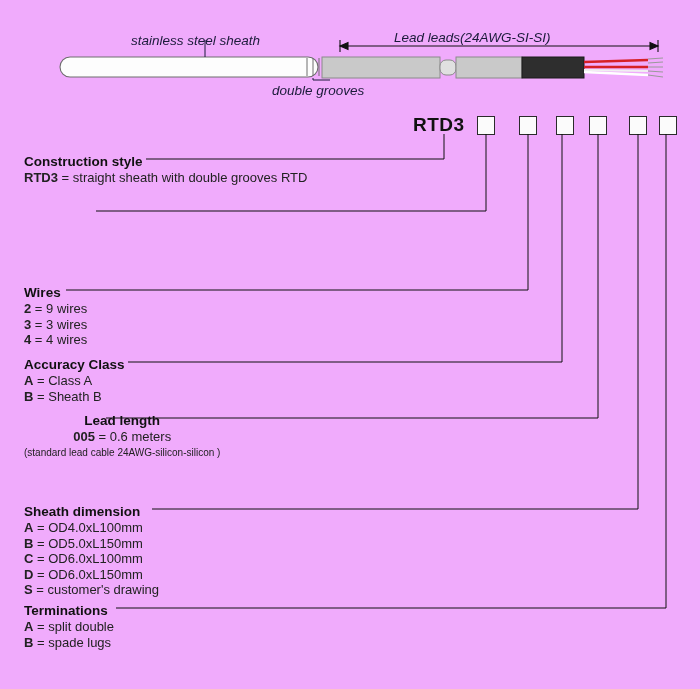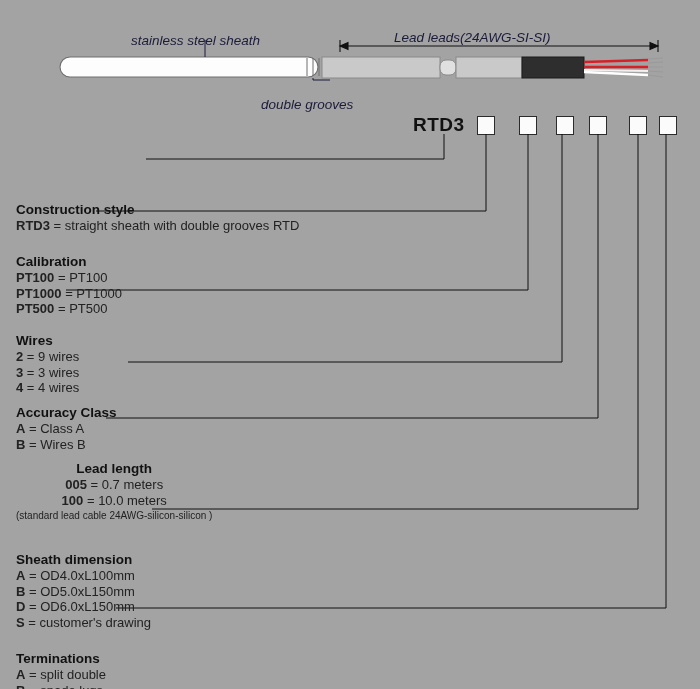--- a/index.html
+++ b/index.html
@@ -12,21 +12,21 @@
     height: 689px;
     position: relative;
     font-family: "Liberation Sans", sans-serif;
     color: #1a1a1a;
     overflow: hidden;
   }
   #sheet {
     position: absolute;
     left: 0; top: 0;
     width: 700px; height: 689px;
-    background: #a3a3a3;
+    background: #f0abfc;
   }
 
   
   .top-art { position: absolute; left: 0; top: 0; width: 700px; height: 110px; }
 
   .label-italic {
     position: absolute;
     font-style: italic;
     font-size: 13.5px;
     color: #1b1b3a;
@@ -44,23 +44,22 @@
     position: absolute;
     top: 116px;
     width: 16px; height: 17px;
     border: 1.3px solid #2b2b2b;
     background: #fbfbfb;
   }
 
   
   .field {
     position: absolute;
-    left: 16px;
+    left: 24px;
     white-space: nowrap;
-    margin-top: 48px;
   }
   .field .title {
     font-size: 13.5px;
     font-weight: bold;
     color: #111;
     display: inline-block;
   }
   .field .line {
     display: block;
     font-size: 13px;
@@ -122,21 +121,21 @@
         </g>
       </g>
 
       <path d="M205 40 L205 57" stroke="#1b1b3a" stroke-width="1" fill="none"></path>
 
       <path d="M313 78 L313 80 L330 80" stroke="#1b1b3a" stroke-width="1" fill="none"></path>
     </svg>
 
     <div class="label-italic" style="left:131px; top:33px;">stainless steel sheath</div>
     <div class="label-italic" style="left:394px; top:30px;">Lead leads(24AWG-SI-SI)</div>
-    <div class="label-italic" style="left:261px; top:83px;margin-top:14px;">double grooves</div>
+    <div class="label-italic" style="left:272px; top:83px;">double grooves</div>
   </div>
 
   <div class="code-text">RTD3</div>
   <div class="box" style="left:477px;"></div>
   <div class="box" style="left:519px;"></div>
   <div class="box" style="left:556px;"></div>
   <div class="box" style="left:589px;"></div>
   <div class="box" style="left:629px;"></div>
   <div class="box" style="left:659px;"></div>
 
@@ -157,51 +156,45 @@
 
       <path d="M116 608 L666 608 L666 134"></path>
     </g>
   </svg>
 
   <div class="field" style="top:152px;">
     <span class="title">Construction style</span>
     <span class="line"><b>RTD3</b><span> = straight sheath with double grooves RTD</span></span>
   </div>
 
-  <div class="field" style="top:204px;">
-    <span class="title">Calibration</span>
-    <span class="line"><b>PT100</b><span> = PT100</span></span>
-    <span class="line"><b>PT1000</b><span> = PT1000</span></span>
-    <span class="line"><b>PT500</b><span> = PT500</span></span>
-  </div>
 
   <div class="field" style="top:283px;">
     <span class="title">Wires</span>
     <span class="line"><b>2</b><span> = 9 wires</span></span>
     <span class="line"><b>3</b><span> = 3 wires</span></span>
     <span class="line"><b>4</b><span> = 4 wires</span></span>
   </div>
 
   <div class="field" style="top:355px;">
     <span class="title">Accuracy Class</span>
     <span class="line"><b>A</b><span> = Class A</span></span>
-    <span class="line"><b>B</b><span> = Wires B</span></span>
+    <span class="line"><b>B</b><span> = Sheath B</span></span>
   </div>
 
   <div class="field" style="top:411px;text-align:center;">
     <span class="title">Lead length</span>
-    <span class="line"><b>005</b><span> = 0.7 meters</span></span>
-    <span class="line"><b>100</b><span> = 10.0 meters</span></span>
+    <span class="line"><b>005</b><span> = 0.6 meters</span></span>
     <span class="line note">(standard lead cable 24AWG-silicon-silicon )</span>
   </div>
 
   <div class="field" style="top:502px;">
     <span class="title">Sheath dimension</span>
     <span class="line"><b>A</b><span> = OD4.0xL100mm</span></span>
     <span class="line"><b>B</b><span> = OD5.0xL150mm</span></span>
+    <span class="line"><b>C</b><span> = OD6.0xL100mm</span></span>
     <span class="line"><b>D</b><span> = OD6.0xL150mm</span></span>
     <span class="line"><b>S</b><span> = customer's drawing</span></span>
   </div>
 
   <div class="field" style="top:601px;">
     <span class="title">Terminations</span>
     <span class="line"><b>A</b><span> = split double</span></span>
     <span class="line"><b>B</b><span> = spade lugs</span></span>
   </div>
 

